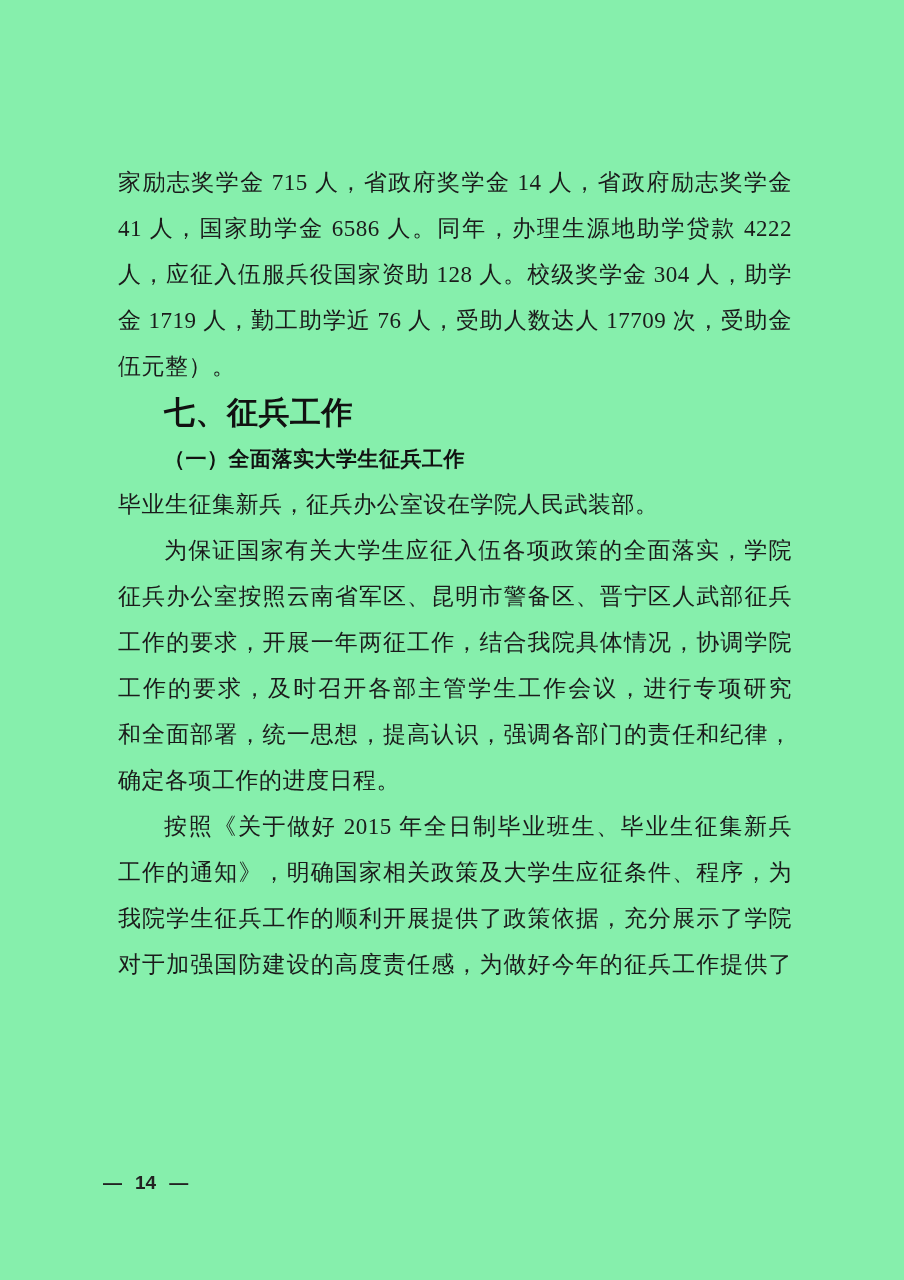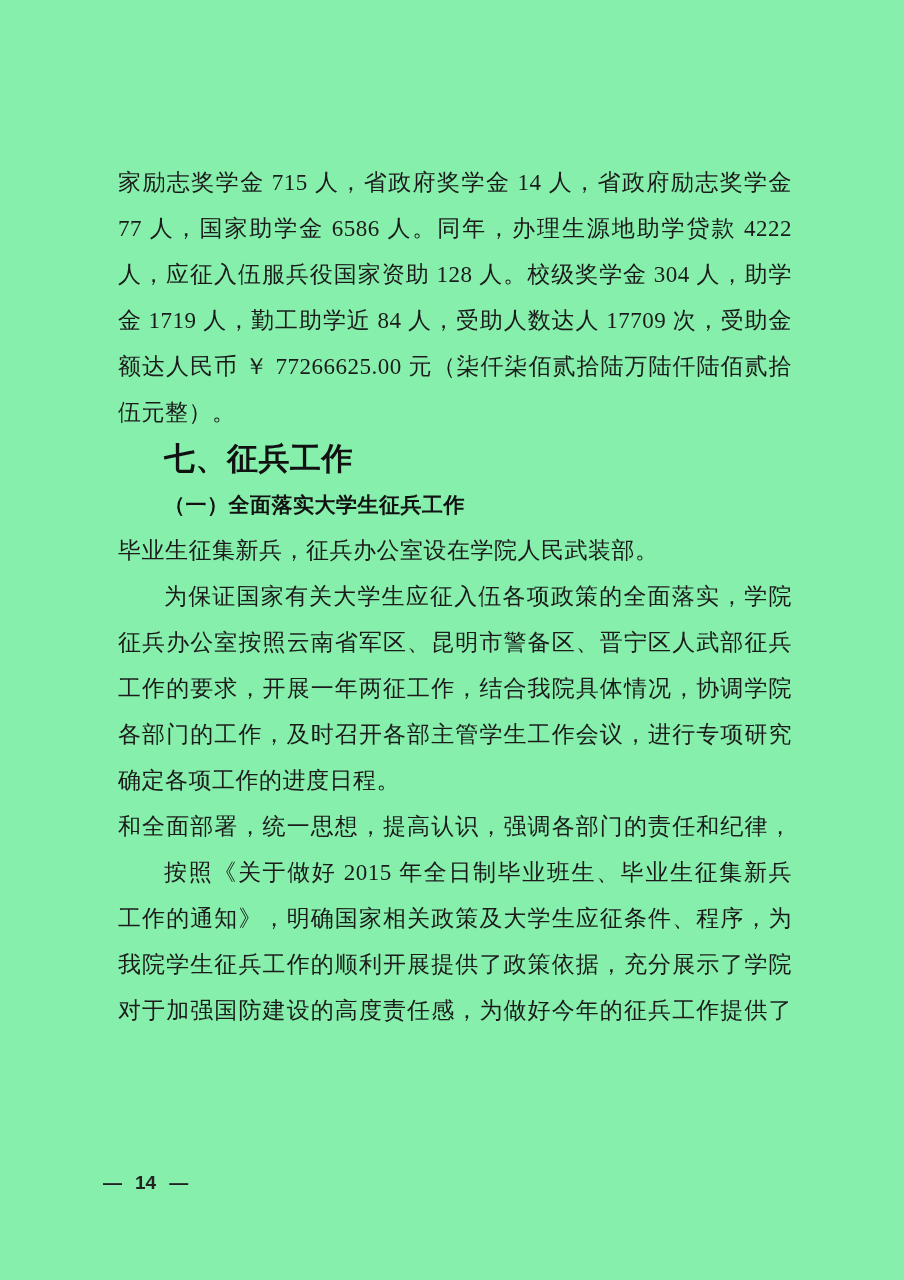--- a/index.html
+++ b/index.html
@@ -62,34 +62,33 @@
     color: #222222;
     font-family: "Liberation Sans", "DejaVu Sans", sans-serif;
   }
 </style>
 </head>
 <body>
 
 <div class="page">
   <div class="doc-body" id="doc-body">
       <div class="line j">家励志奖学金 715 人，省政府奖学金 14 人，省政府励志奖学金</div>
-      <div class="line j">77 人，国家助学金 6586 人。同年，办理生源地助学贷款 4222</div>
+      <div class="line j">41 人，国家助学金 6586 人。同年，办理生源地助学贷款 4222</div>
       <div class="line j">人，应征入伍服兵役国家资助 128 人。校级奖学金 304 人，助学</div>
-      <div class="line j">金 1719 人，勤工助学近 84 人，受助人数达人 17709 次，受助金</div>
-      <div class="line j">额达人民币 ￥ 77266625.00 元（柒仟柒佰贰拾陆万陆仟陆佰贰拾</div>
+      <div class="line j">金 1719 人，勤工助学近 76 人，受助人数达人 17709 次，受助金</div>
       <div class="line">伍元整）。</div>
       <div class="line ind h1">七、征兵工作</div>
       <div class="line ind h2">（一）全面落实大学生征兵工作</div>
       <div class="line">毕业生征集新兵，征兵办公室设在学院人民武装部。</div>
       <div class="line j ind">为保证国家有关大学生应征入伍各项政策的全面落实，学院</div>
       <div class="line j">征兵办公室按照云南省军区、昆明市警备区、晋宁区人武部征兵</div>
       <div class="line j">工作的要求，开展一年两征工作，结合我院具体情况，协调学院</div>
-      <div class="line j">各部门的工作，及时召开各部主管学生工作会议，进行专项研究</div>
+      <div class="line j">工作的要求，及时召开各部主管学生工作会议，进行专项研究</div>
+      <div class="line j">和全面部署，统一思想，提高认识，强调各部门的责任和纪律，</div>
       <div class="line">确定各项工作的进度日程。</div>
-      <div class="line j">和全面部署，统一思想，提高认识，强调各部门的责任和纪律，</div>
       <div class="line j ind">按照《关于做好 2015 年全日制毕业班生、毕业生征集新兵</div>
       <div class="line j">工作的通知》，明确国家相关政策及大学生应征条件、程序，为</div>
       <div class="line j">我院学生征兵工作的顺利开展提供了政策依据，充分展示了学院</div>
       <div class="line j">对于加强国防建设的高度责任感，为做好今年的征兵工作提供了</div>
     </div>
   <div class="footer">
     <span>—</span>
     <span>14</span>
     <span>—</span>
   </div>

